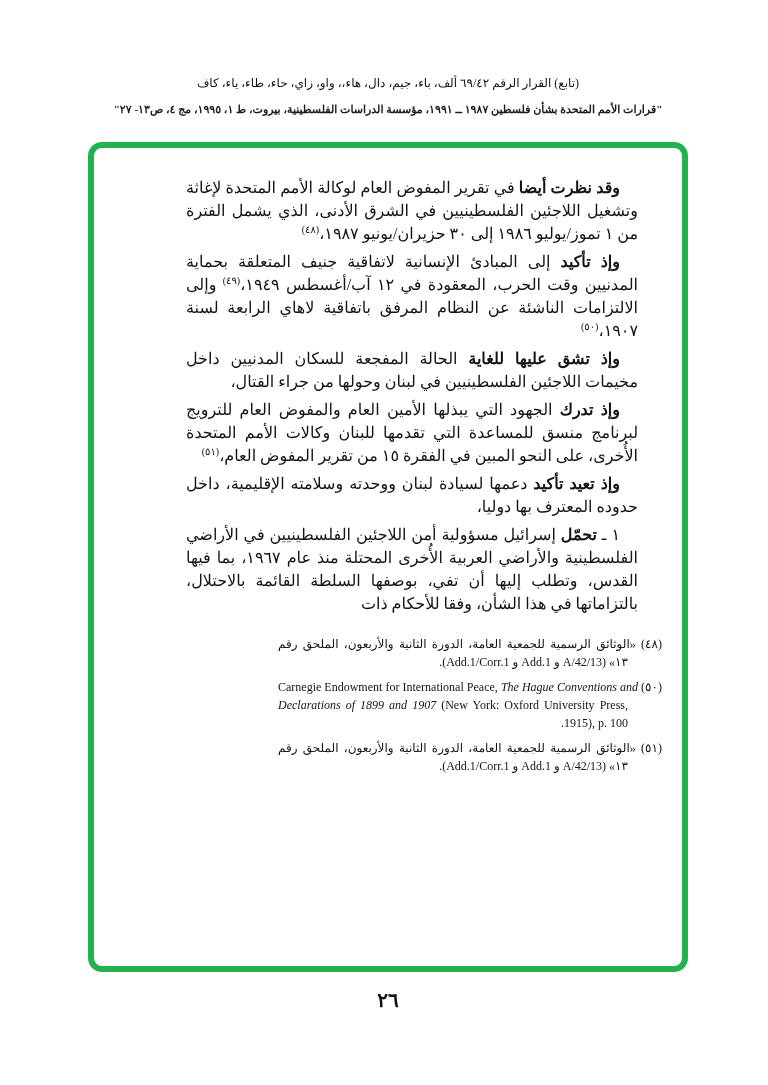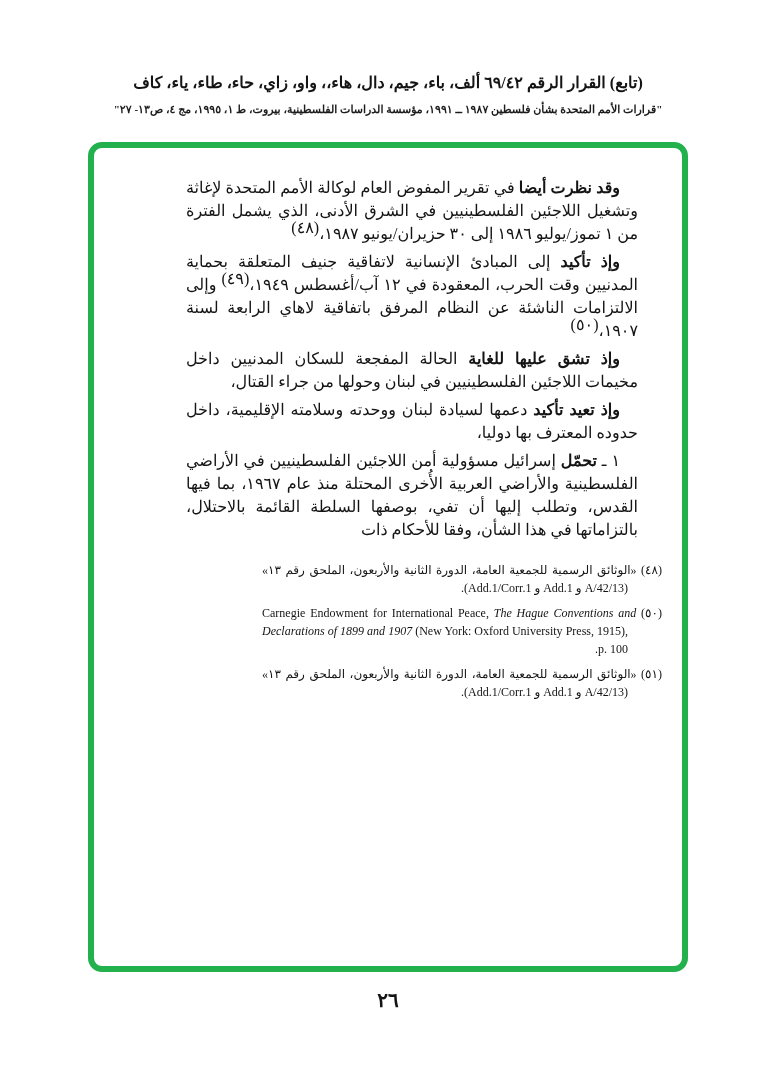--- a/index.html
+++ b/index.html
@@ -9,21 +9,21 @@
     color:#141414;
     font-family:"Liberation Serif","DejaVu Serif",serif;
     position:relative;
     overflow:hidden;
   }
   .header{
     position:absolute;top:72px;left:88px;width:600px;
     direction:rtl;text-align:center;
   }
   .title{
-    font-size:16px;font-weight:bold;letter-spacing:0;line-height:22px;
+    font-size:12px;font-weight:normal;letter-spacing:0;line-height:22px;
   }
   .src{
     font-size:11px;font-weight:bold;margin-top:9px;color:#1c1c1c;
   }
   .frame{
     position:absolute;left:88px;top:142px;
     width:600px;height:830px;
     box-sizing:border-box;
     border:6px solid #22b14c;
     border-radius:14px;
@@ -34,29 +34,29 @@
   }
   .bodytext p.para{
     margin:0 0 5px 0;
     font-size:16px;
     line-height:23px;
     text-align:justify;
     text-indent:18px;
   }
   .b{font-weight:bold;}
   .i{font-style:italic;}
-  sup{font-size:16px;line-height:0;}
+  sup{font-size:10px;line-height:0;}
   .fnotes{
     margin:20px -24px 0 0;
     width:400px;
     font-size:12px;
     line-height:18px;
   }
   .fnotes p.fnote{
-    margin:0 0 7px 0;
+    margin:0 0 7px 16px;
     text-align:justify;
     padding-right:34px;
     text-indent:-34px;
   }
   .pagenum{
     position:absolute;top:988px;left:88px;width:600px;
     text-align:center;font-weight:bold;font-size:20px;
   }
 </style>
 </head>
@@ -65,20 +65,21 @@
 <div class="header">
   <div class="title">(تابع) القرار الرقم ٦٩/٤٢ ألف، باء، جيم، دال، هاء،، واو، زاي، حاء، طاء، ياء، كاف</div>
   <div class="src">"قرارات الأمم المتحدة بشأن فلسطين ١٩٨٧ ــ ١٩٩١، مؤسسة الدراسات الفلسطينية، بيروت، ط ١، ١٩٩٥، مج ٤، ص١٣- ٢٧"</div>
 </div>
 
 <div class="frame" style="border-color: rgb(34, 177, 76);">
   <div class="bodytext">
       <p class="para"><span class="b">وقد نظرت أيضا</span><span> في تقرير المفوض العام لوكالة الأمم المتحدة لإغاثة وتشغيل اللاجئين الفلسطينيين في الشرق الأدنى، الذي يشمل الفترة من ١ تموز/يوليو ١٩٨٦ إلى ٣٠ حزيران/يونيو ١٩٨٧،</span><sup>(٤٨)</sup></p>
       <p class="para"><span class="b">وإذ تأكيد</span><span> إلى المبادئ الإنسانية لاتفاقية جنيف المتعلقة بحماية المدنيين وقت الحرب، المعقودة في ١٢ آب/أغسطس ١٩٤٩،</span><sup>(٤٩)</sup><span> وإلى الالتزامات الناشئة عن النظام المرفق باتفاقية لاهاي الرابعة لسنة ١٩٠٧،</span><sup>(٥٠)</sup></p>
       <p class="para"><span class="b">وإذ تشق عليها للغاية</span><span> الحالة المفجعة للسكان المدنيين داخل مخيمات اللاجئين الفلسطينيين في لبنان وحولها من جراء القتال،</span></p>
+      <p class="para"><span class="b">وإذ تدرك</span><span> الجهود التي يبذلها الأمين العام والمفوض العام للترويج لبرنامج منسق للمساعدة التي تقدمها للبنان وكالات الأمم المتحدة الأُخرى، على النحو المبين في الفقرة ١٥ من تقرير المفوض العام،</span><sup>(٥١)</sup></p>
       <p class="para"><span class="b">وإذ تعيد تأكيد</span><span> دعمها لسيادة لبنان ووحدته وسلامته الإقليمية، داخل حدوده المعترف بها دوليا،</span></p>
       <p class="para"><span>١ ـ </span><span class="b">تحمّل</span><span> إسرائيل مسؤولية أمن اللاجئين الفلسطينيين في الأراضي الفلسطينية والأراضي العربية الأُخرى المحتلة منذ عام ١٩٦٧، بما فيها القدس، وتطلب إليها أن تفي، بوصفها السلطة القائمة بالاحتلال، بالتزاماتها في هذا الشأن، وفقا للأحكام ذات</span></p>
     </div>
   <div class="fnotes">
       <p class="fnote"><span>(٤٨) «الوثائق الرسمية للجمعية العامة، الدورة الثانية والأربعون، الملحق رقم ١٣» (A/42/13 و Add.1 و Add.1/Corr.1).</span></p>
       <p class="fnote"><span>(٥٠) </span><span>Carnegie Endowment for International Peace, </span><span class="i">The Hague Conventions and Declarations of 1899 and 1907</span><span> (New York: Oxford University Press, 1915), p. 100.</span></p>
       <p class="fnote"><span>(٥١) «الوثائق الرسمية للجمعية العامة، الدورة الثانية والأربعون، الملحق رقم ١٣» (A/42/13 و Add.1 و Add.1/Corr.1).</span></p>
     </div>
 </div>
 

